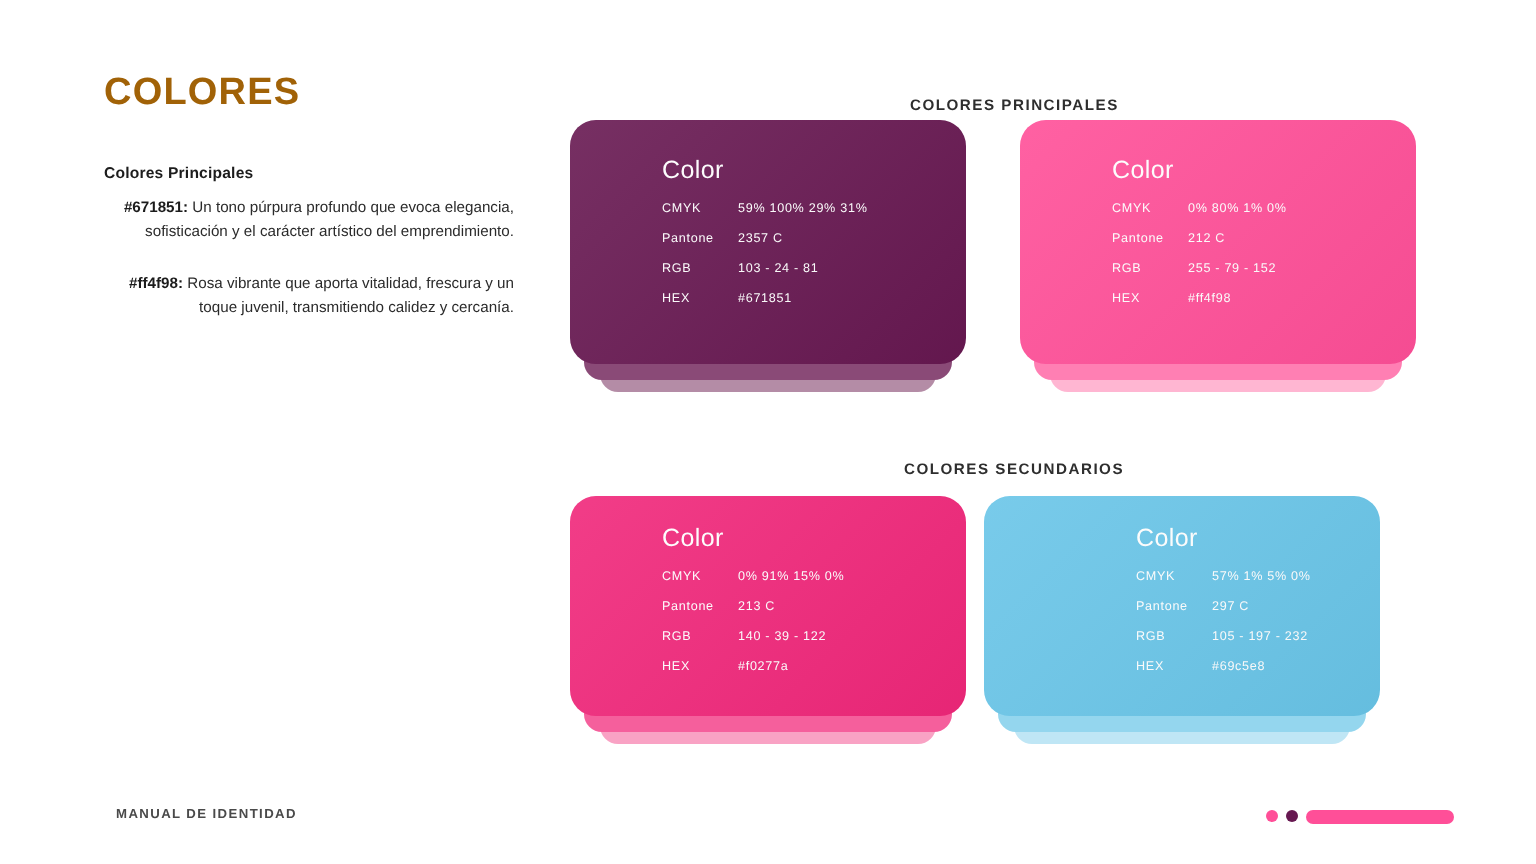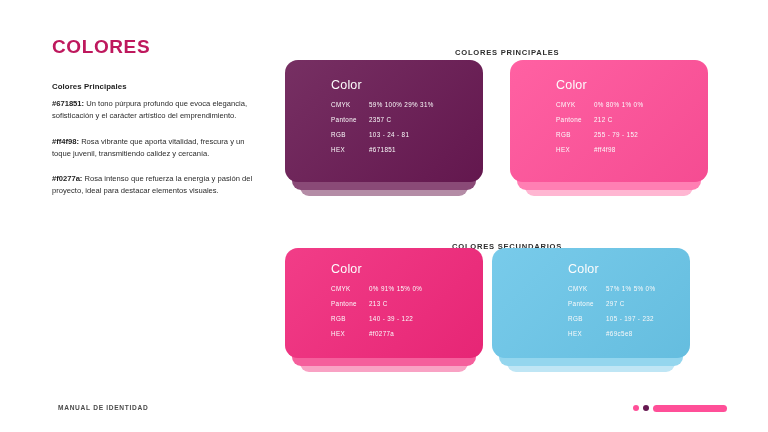--- a/index.html
+++ b/index.html
@@ -8,39 +8,40 @@
     background:#ffffff;
     font-family:"Liberation Sans", sans-serif;
     overflow:hidden;
   }
   .page { position:relative; width:768px; height:432px; background:#fff; }
 
   
   .left-col { position:absolute; left:52px; top:36px; width:205px; }
   .page-title {
     font-size:19px; font-weight:bold; letter-spacing:0.6px;
-    color:#be185d; margin-bottom:24px;
+    color:#a16207; margin-bottom:24px;
   }
   .sub-head {
     font-size:7.8px; font-weight:bold; color:#1c1c1c;
     letter-spacing:0.1px; margin-bottom:7px;
   }
   .body-par {
     font-size:7.6px; line-height:1.62; color:#2b2b2b;
     margin-bottom:13px;
+    text-align:right;
   }
   .body-par b { font-weight:bold; color:#1c1c1c; }
 
   
   .sec-head {
     position:absolute; font-size:7.6px; font-weight:bold;
     letter-spacing:0.75px; color:#2e2e2e;
   }
   #sec-principales { left:455px; top:48px; }
-  #sec-secundarios { left:452px; top:230px;margin-top:12px; }
+  #sec-secundarios { left:452px; top:230px; }
 
   
   .card-wrap { position:absolute; }
   .card {
     position:relative; border-radius:13px; overflow:hidden;
     padding:18px 0 0 46px;
   }
   .card::after{
     content:""; position:absolute; inset:0; border-radius:13px;
     background:linear-gradient(135deg, rgba(255,255,255,.10), rgba(0,0,0,.04));
@@ -83,23 +84,20 @@
 
     <div class="body-par">
       <b>#671851:</b><span> Un tono púrpura profundo que evoca elegancia, sofisticación y el carácter artístico del emprendimiento.</span>
     </div>
 
     <div class="body-par">
       <b>#ff4f98:</b><span> Rosa vibrante que aporta vitalidad, frescura y un toque juvenil, transmitiendo calidez y cercanía.</span>
     </div>
 
 
-    <div class="body-par">
-      <b>#f0277a:</b><span> Rosa intenso que refuerza la energía y pasión del proyecto, ideal para destacar elementos visuales.</span>
-    </div>
 
   </div>
 
   <div class="sec-head" id="sec-principales">COLORES PRINCIPALES</div>
   <div class="sec-head" id="sec-secundarios">COLORES SECUNDARIOS</div>
 
   <div class="card-wrap" style="left:285px; top:60px; width:198px;">
     <div class="plate p2" style="top: 118px; height: 18px; background: rgb(180, 140, 166);"></div>
     <div class="plate p1" style="top: 112px; height: 18px; background: rgb(138, 74, 119);"></div>
     <div class="card" style="height: 122px; background: rgb(103, 24, 81);">

